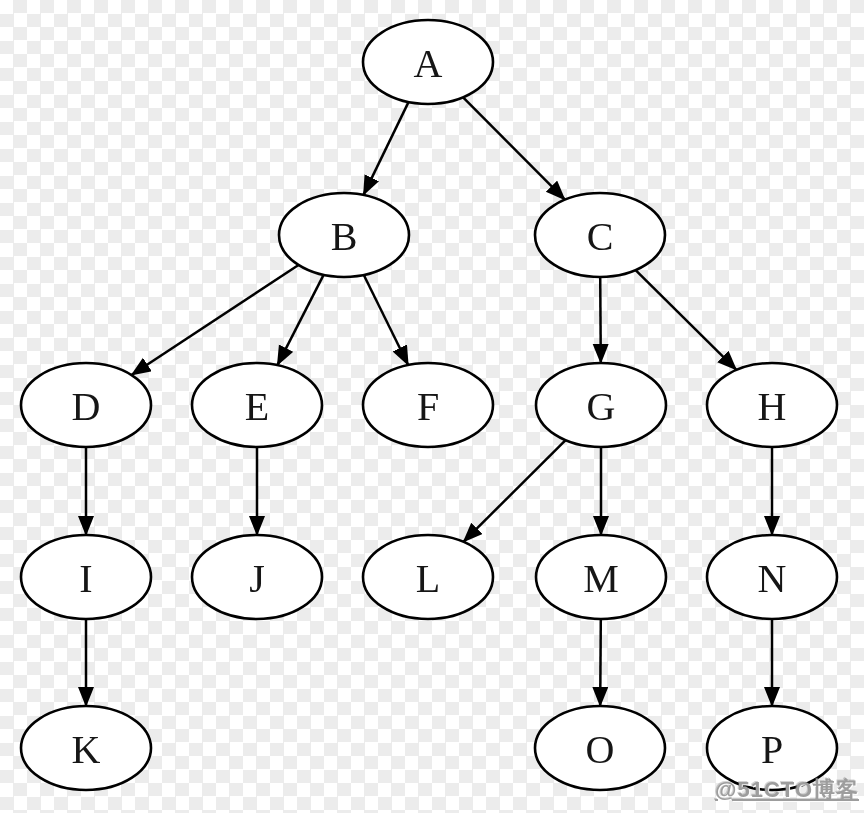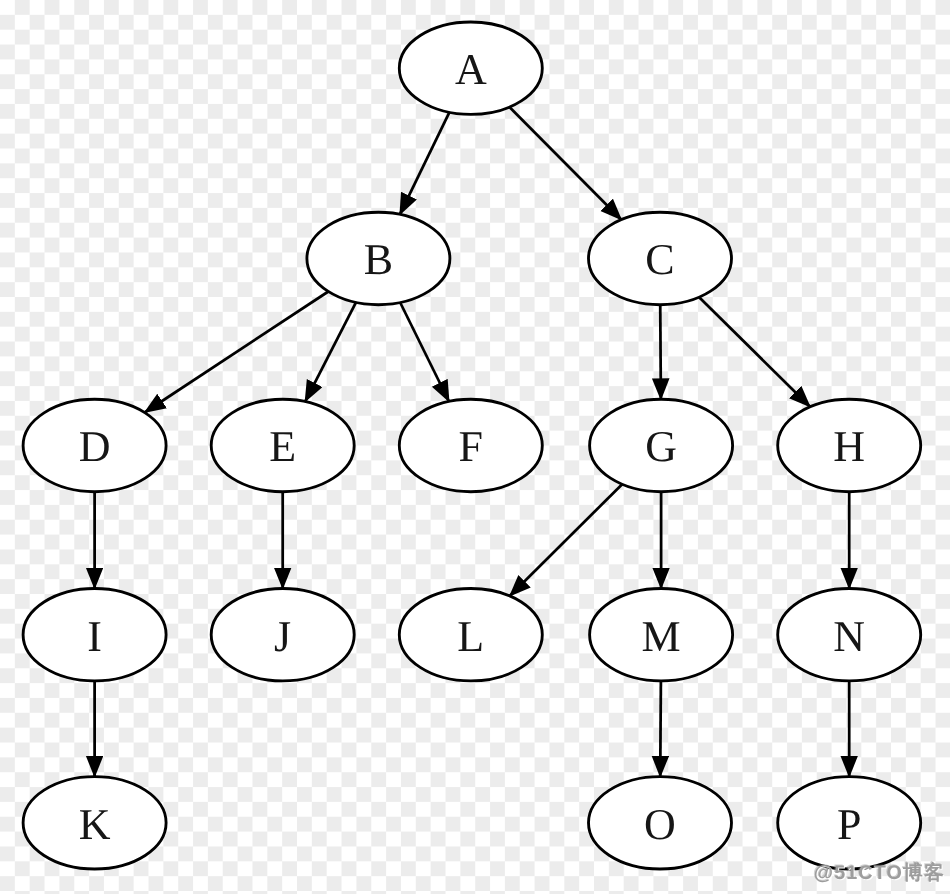--- a/index.html
+++ b/index.html
@@ -31,26 +31,27 @@
   .node-label {
     font-family: "Liberation Serif", serif;
     font-size: 40px;
     fill: var(--label-color, #161616);
   }
   .watermark {
     position: absolute;
     right: 5px;
     bottom: 8px;
     font-family: "Liberation Sans", sans-serif;
-    font-size: 18px;
+    font-size: 22px;
     font-weight: bold;
     letter-spacing: 1px;
     color: var(--watermark-color, #9d9d9d);
     text-shadow: 1px 1px 0 rgba(255,255,255,0.95), -1px -1px 0 rgba(130,130,130,0.35);
     user-select: none;
+    text-decoration: underline;
   }
 </style>
 </head>
 <body>
 
 <div class="canvas" style="--checker-light: #ffffff; --checker-dark: #ececec; --watermark-color: #9d9d9d; --label-color: #161616;">
   <svg class="graph" width="864" height="813" viewBox="0 0 864 813">
       <defs>
         <marker id="arrowhead" markerUnits="userSpaceOnUse" markerWidth="22" markerHeight="18" refX="19" refY="8" orient="auto">
           <path d="M0,0 L20,8 L0,16 Z" fill="#000000"></path>

